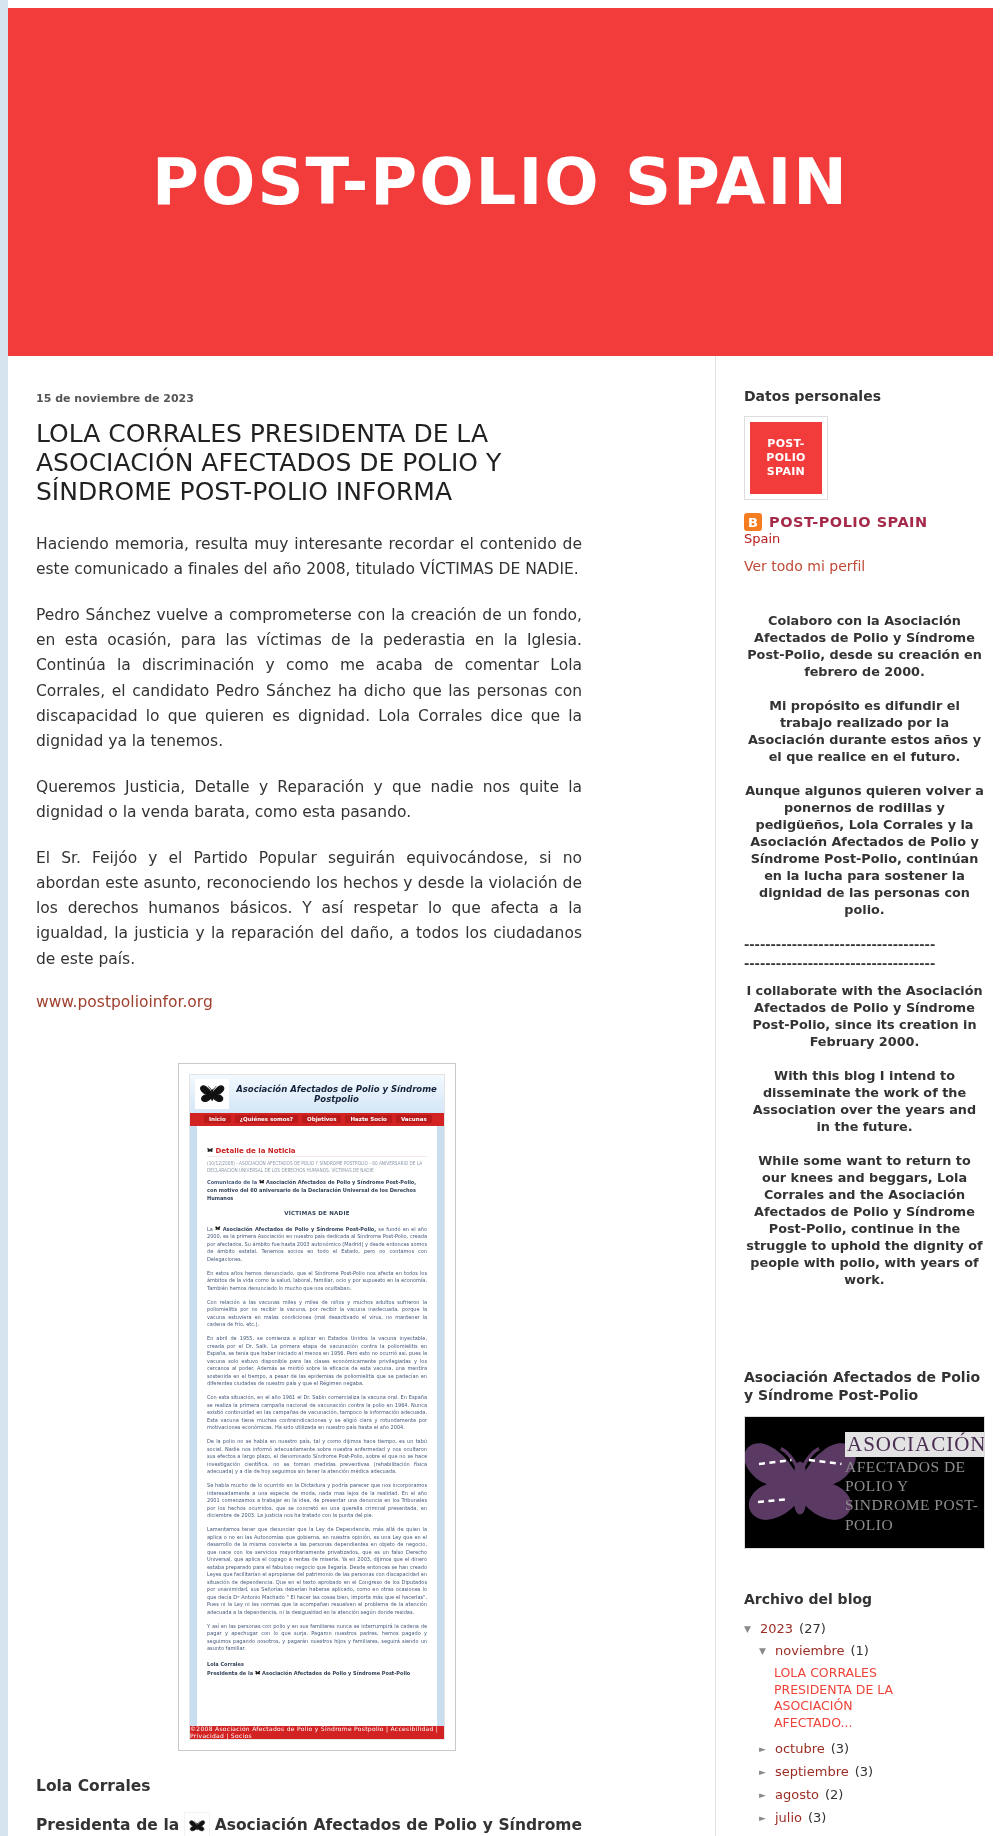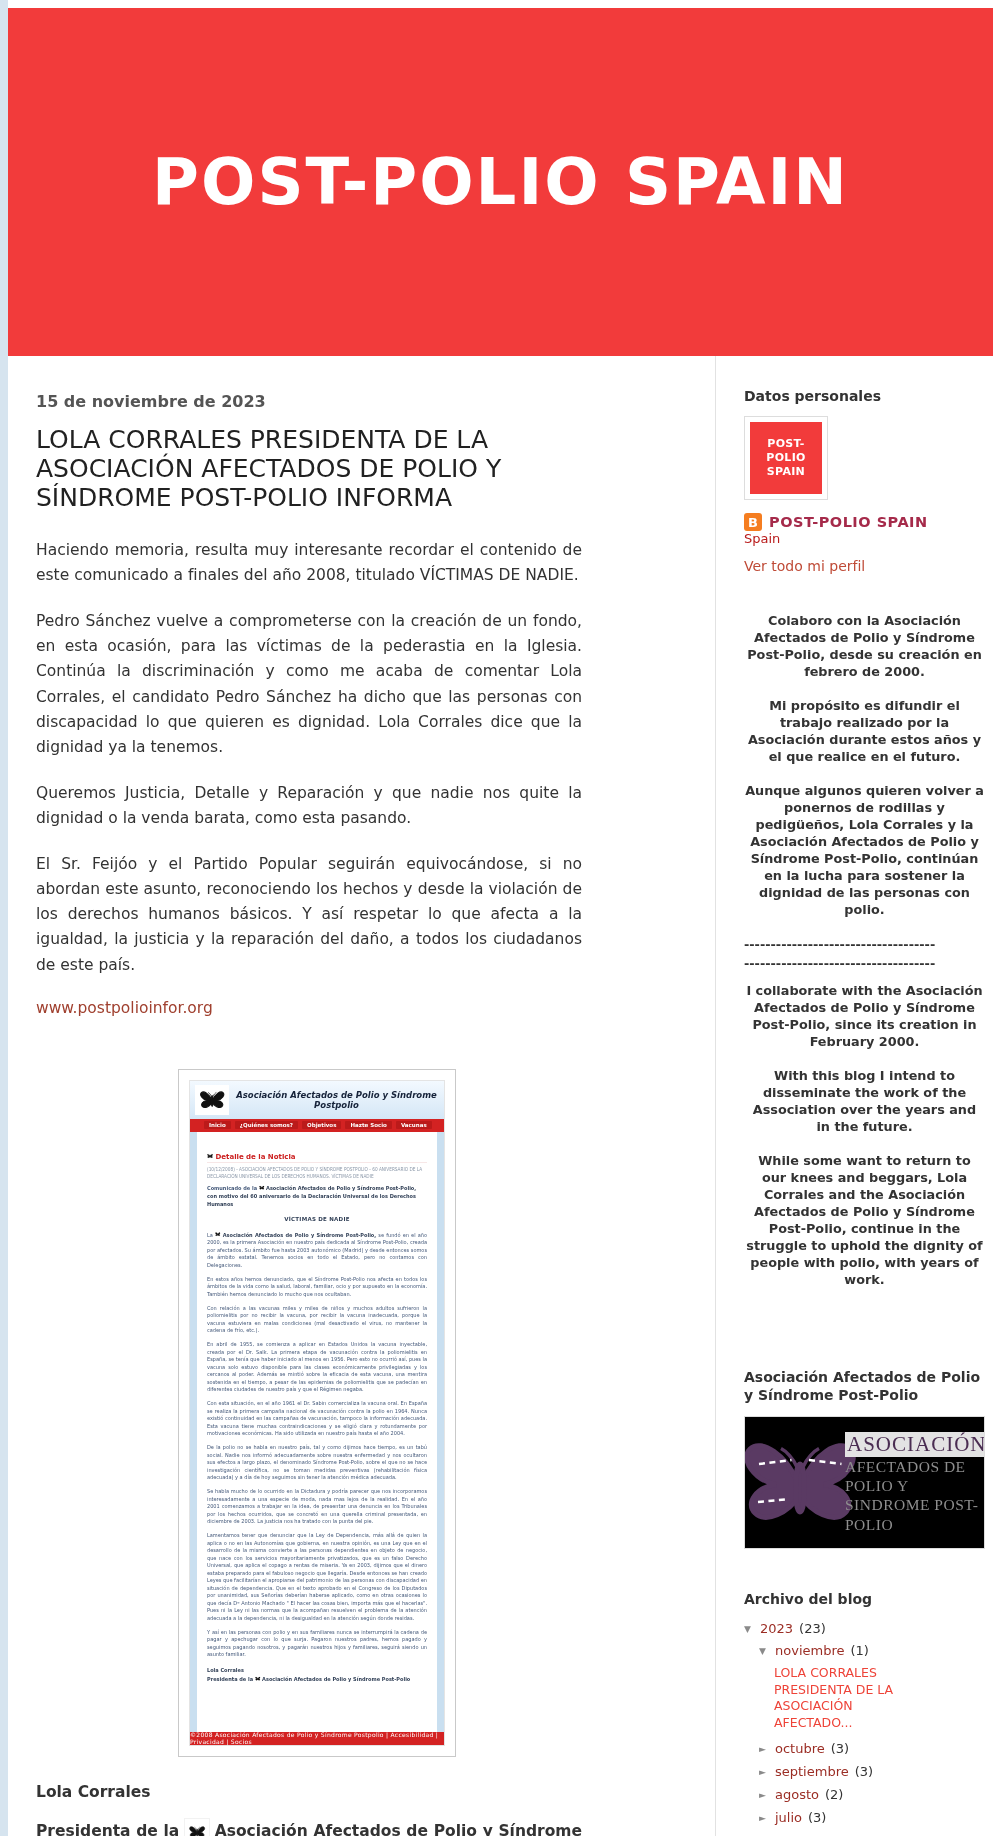--- a/index.html
+++ b/index.html
@@ -23,21 +23,21 @@
   }
   .blog-header h1{
     margin:0;color:#fff;font-size:64px;font-weight:bold;letter-spacing:2px;white-space:nowrap;
   }
   
   .cols{display:flex;align-items:stretch;margin-left:8px;width:985px;min-height:1480px;}
   main.post-col{width:715px;padding:36px 133px 0 28px;}
   aside.sidebar{flex:1;border-left:1px solid #e2e2e2;padding:32px 8px 40px 28px;}
 
   
-  .post-date{font-size:16px;font-weight:bold;color:#555;}
+  .post-date{font-size:11px;font-weight:bold;color:#555;}
   .post-title{margin:14px 0 26px 0;font-size:25px;line-height:1.16;font-weight:400;color:#212121;}
   .post-body p.body-p{margin:0 0 21px 0;font-size:15.5px;line-height:1.62;text-align:justify;color:#333;}
   .post-link{margin:4px 0 0 0;font-size:15.5px;}
   .post-link a{color:var(--link-maroon);text-decoration:none;cursor:pointer;}
   .sig-name{margin:26px 0 0 0;font-size:15.5px;font-weight:bold;color:#333;}
   .sig-role{margin:16px 0 0 0;font-size:15.5px;font-weight:bold;color:#333;text-align:justify;line-height:1.9;}
   .inline-bfly{display:inline-block;background:#fff;padding:1px 3px;vertical-align:-3px;box-shadow:0 0 0 1px #f2f2f2;}
 
   
   figure.doc-frame{
@@ -258,21 +258,21 @@
           <div class="logo-line2">AFECTADOS DE POLIO Y</div>
           <div class="logo-line3">SINDROME POST-POLIO</div>
         </div>
       </div>
 
       <h3 class="archive-heading">Archivo del blog</h3>
 
       <div class="arch-row">
         <span class="tri">▼</span>
         <a class="arch-year">2023</a>
-        <span class="cnt">(23)</span>
+        <span class="cnt">(27)</span>
       </div>
       <div class="arch-row lvl2">
         <span class="tri">▼</span>
         <a class="arch-month">noviembre</a>
         <span class="cnt">(1)</span>
       </div>
       <a class="arch-post">LOLA CORRALES PRESIDENTA DE LA ASOCIACIÓN AFECTADO...</a>
 
       <div class="months">
 

